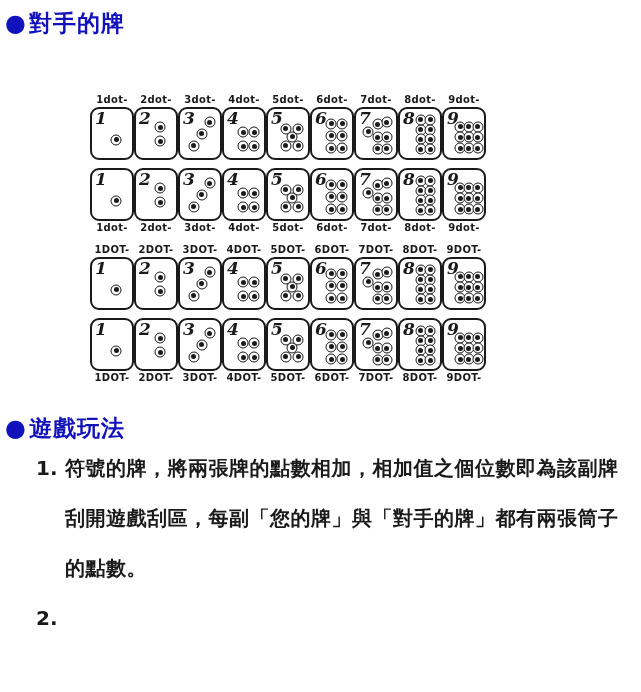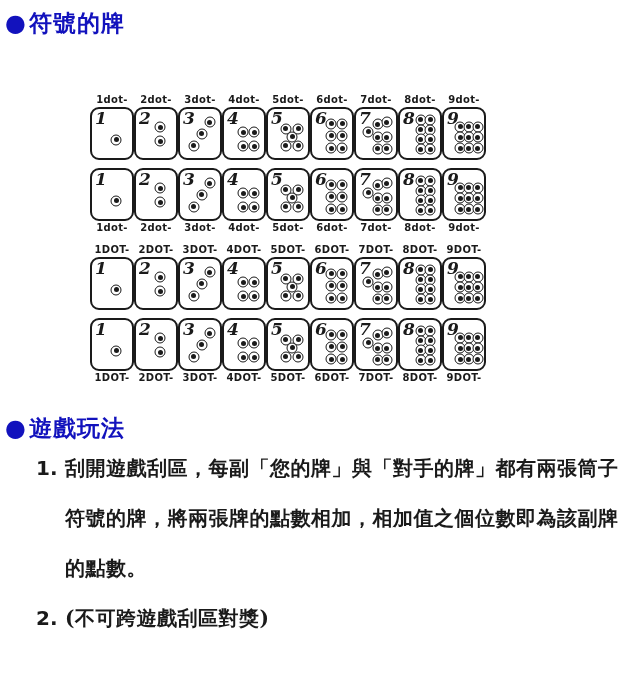--- a/index.html
+++ b/index.html
@@ -96,21 +96,21 @@
     letter-spacing:0.5px;
   }
 </style>
 </head>
 <body>
 
 <div class="page">
 
   <h2 class="section-head" id="head1" style="color: rgb(18, 18, 189);">
     <span class="bullet">●</span>
-      <span>符號的牌</span>
+      <span>對手的牌</span>
   </h2>
 
   <div id="tile-grid">
       <div class="tile-row">
         <div class="cell">
           <div class="tile-label">1dot-</div>
           <div class="tile">
             <span class="tile-num">1</span>
             <span class="dot" style="left: 60%; top: 63%;"></span>
           </div>
@@ -515,26 +515,25 @@
 
   <h2 class="section-head" id="head2" style="color: rgb(18, 18, 189);">
     <span class="bullet">●</span>
       <span>遊戲玩法</span>
   </h2>
 
   <div class="instructions">
     <div class="item">
       <span class="inum">1.</span>
       <div class="ilines">
+        <div>符號的牌，將兩張牌的點數相加，相加值之個位數即為該副牌</div>
         <div>刮開遊戲刮區，每副「您的牌」與「對手的牌」都有兩張筒子</div>
-        <div>符號的牌，將兩張牌的點數相加，相加值之個位數即為該副牌</div>
         <div>的點數。</div>
       </div>
     </div>
     <div class="item">
       <span class="inum">2.</span>
       <div class="ilines">
-        <div>(不可跨遊戲刮區對獎)</div>
       </div>
     </div>
   </div>
 
 </div>
 
 </body></html>

